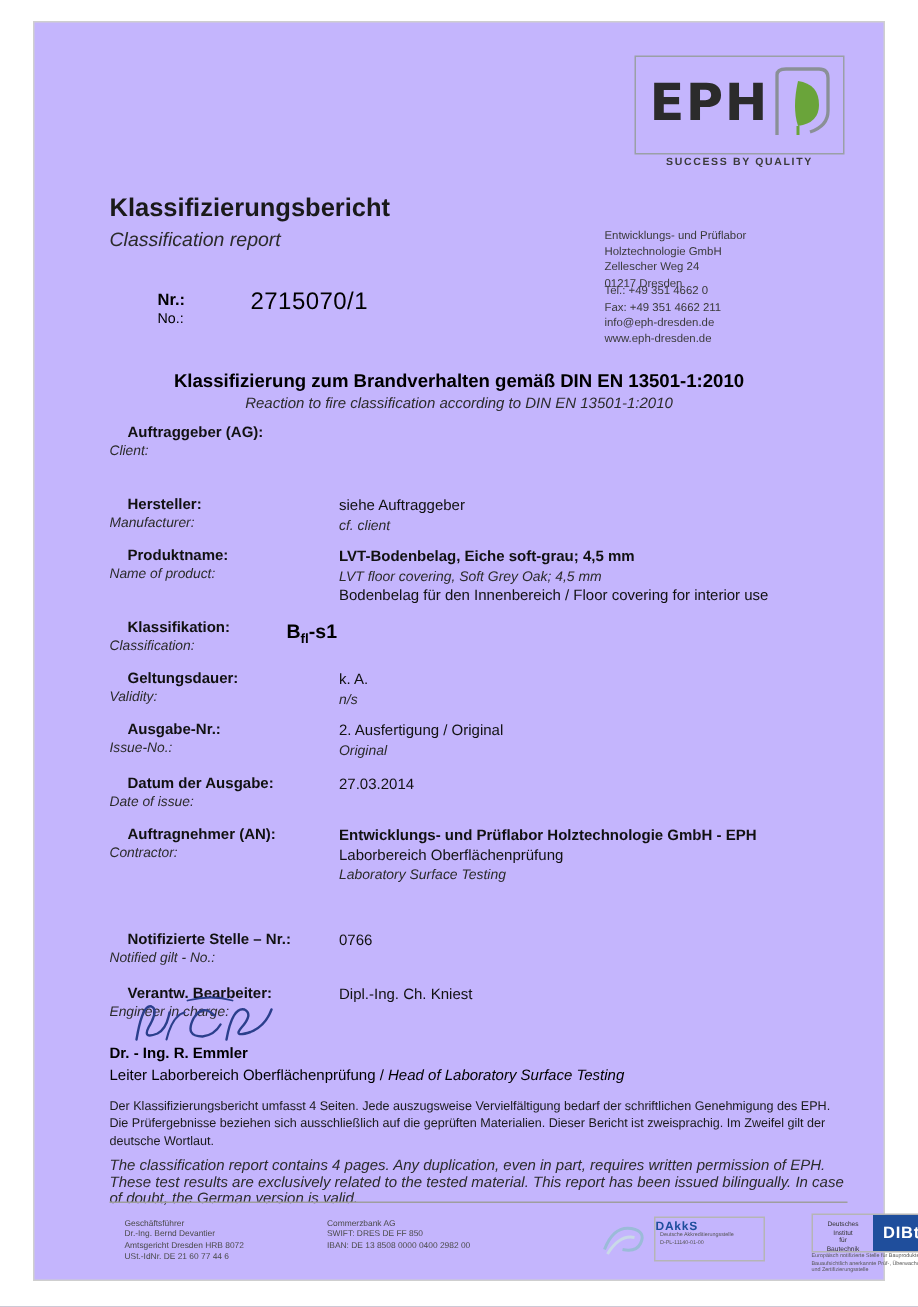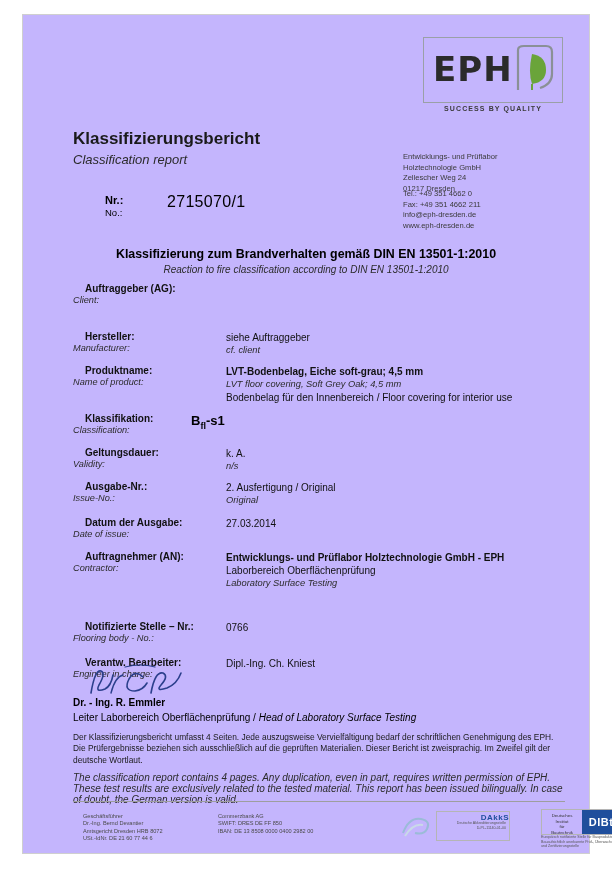--- a/index.html
+++ b/index.html
@@ -278,21 +278,21 @@
   .badge-dakks {
     position: absolute;
     left: 45px;
     top: 2px;
     width: 74px;
     height: 30px;
     border: 1px solid #b5b5b5;
     box-sizing: border-box;
     font-size: 5px;
     color: #555;
-    text-align: right;
+    text-align: left;
     padding-top: 2px;
   }
   .badge-dakks .d-top {
     font-size: 8px;
     color: #1f4e9c;
     font-weight: bold;
     letter-spacing: .5px;
   }
   .badge-dibt {
     position: absolute;
@@ -443,21 +443,21 @@
         <div class="lbl-it">Contractor:</div>
         <div class="val">
           <div class="bold">Entwicklungs- und Prüflabor Holztechnologie GmbH - EPH</div>
           <div>Laborbereich Oberflächenprüfung</div>
           <div class="it">Laboratory Surface Testing</div>
         </div>
       </div>
 
       <div class="row" style="min-height:30px">
         <div class="lbl">Notifizierte Stelle – Nr.:</div>
-        <div class="lbl-it">Flooring body - No.:</div>
+        <div class="lbl-it">Notified gilt - No.:</div>
         <div class="val">
           <div style="margin-top:12px">0766</div>
         </div>
       </div>
 
       <div class="row" style="min-height:30px">
         <div class="lbl">Verantw. Bearbeiter:</div>
         <div class="lbl-it">Engineer in charge:</div>
         <div class="val">
           <div style="margin-top:6px">Dipl.-Ing. Ch. Kniest</div>

